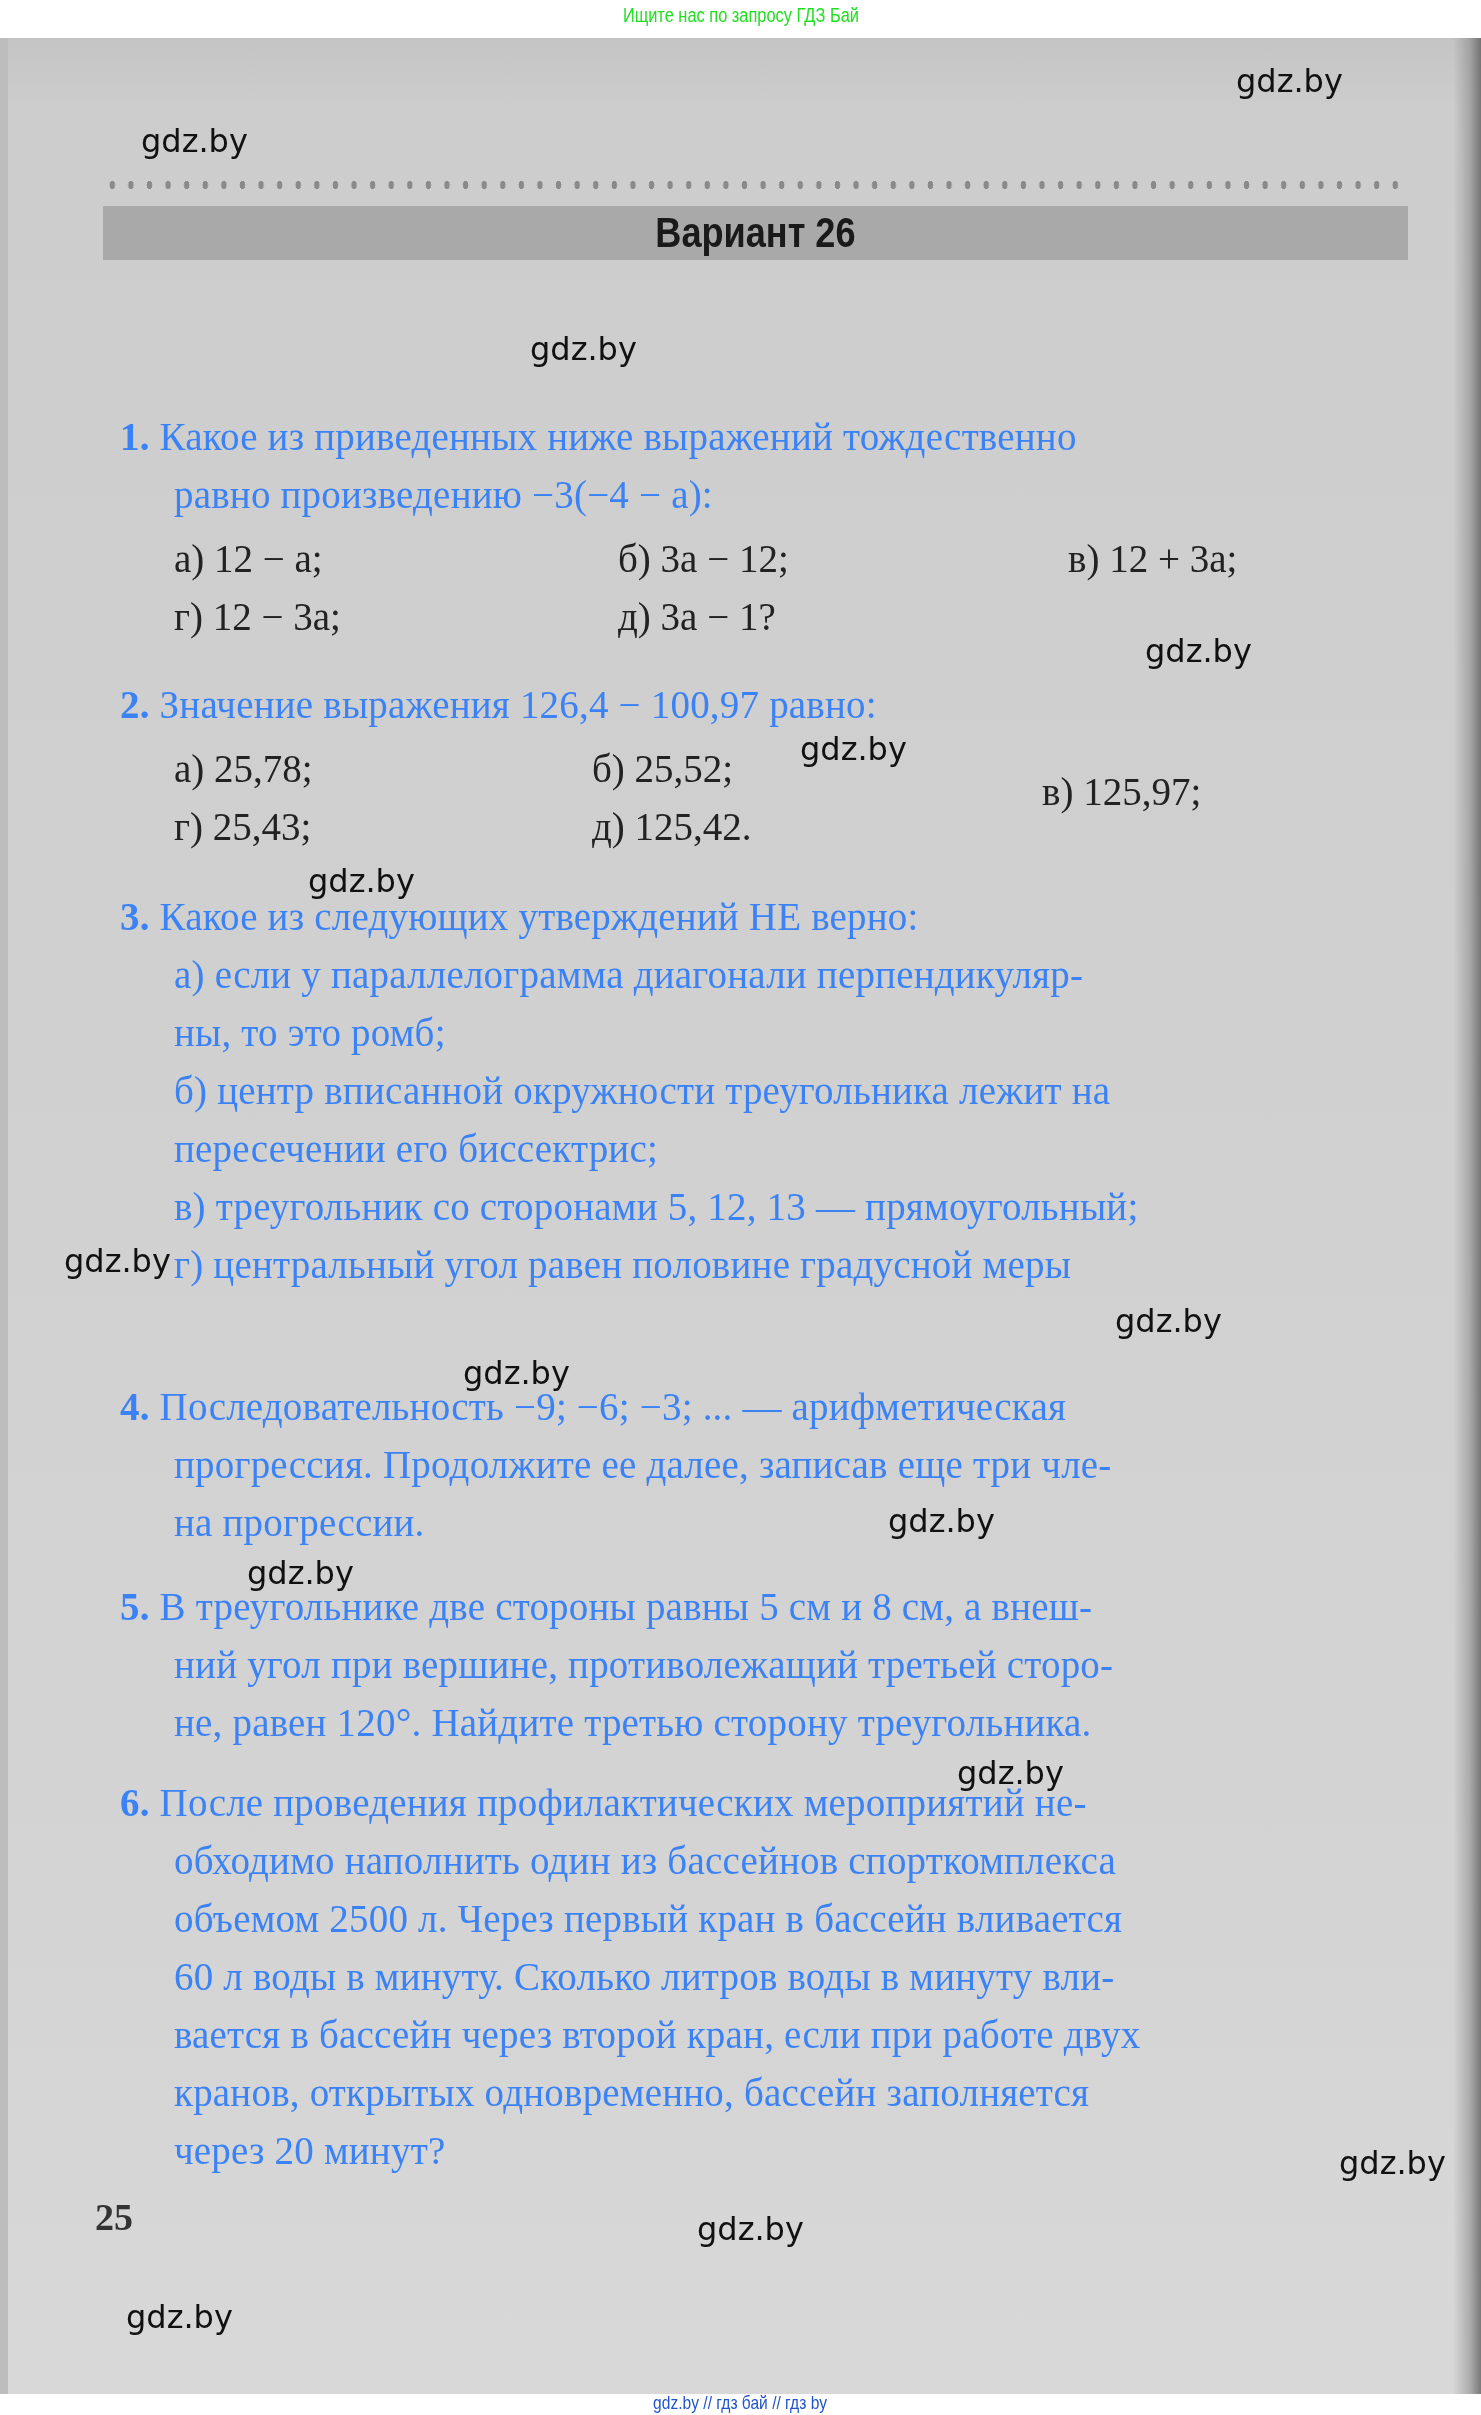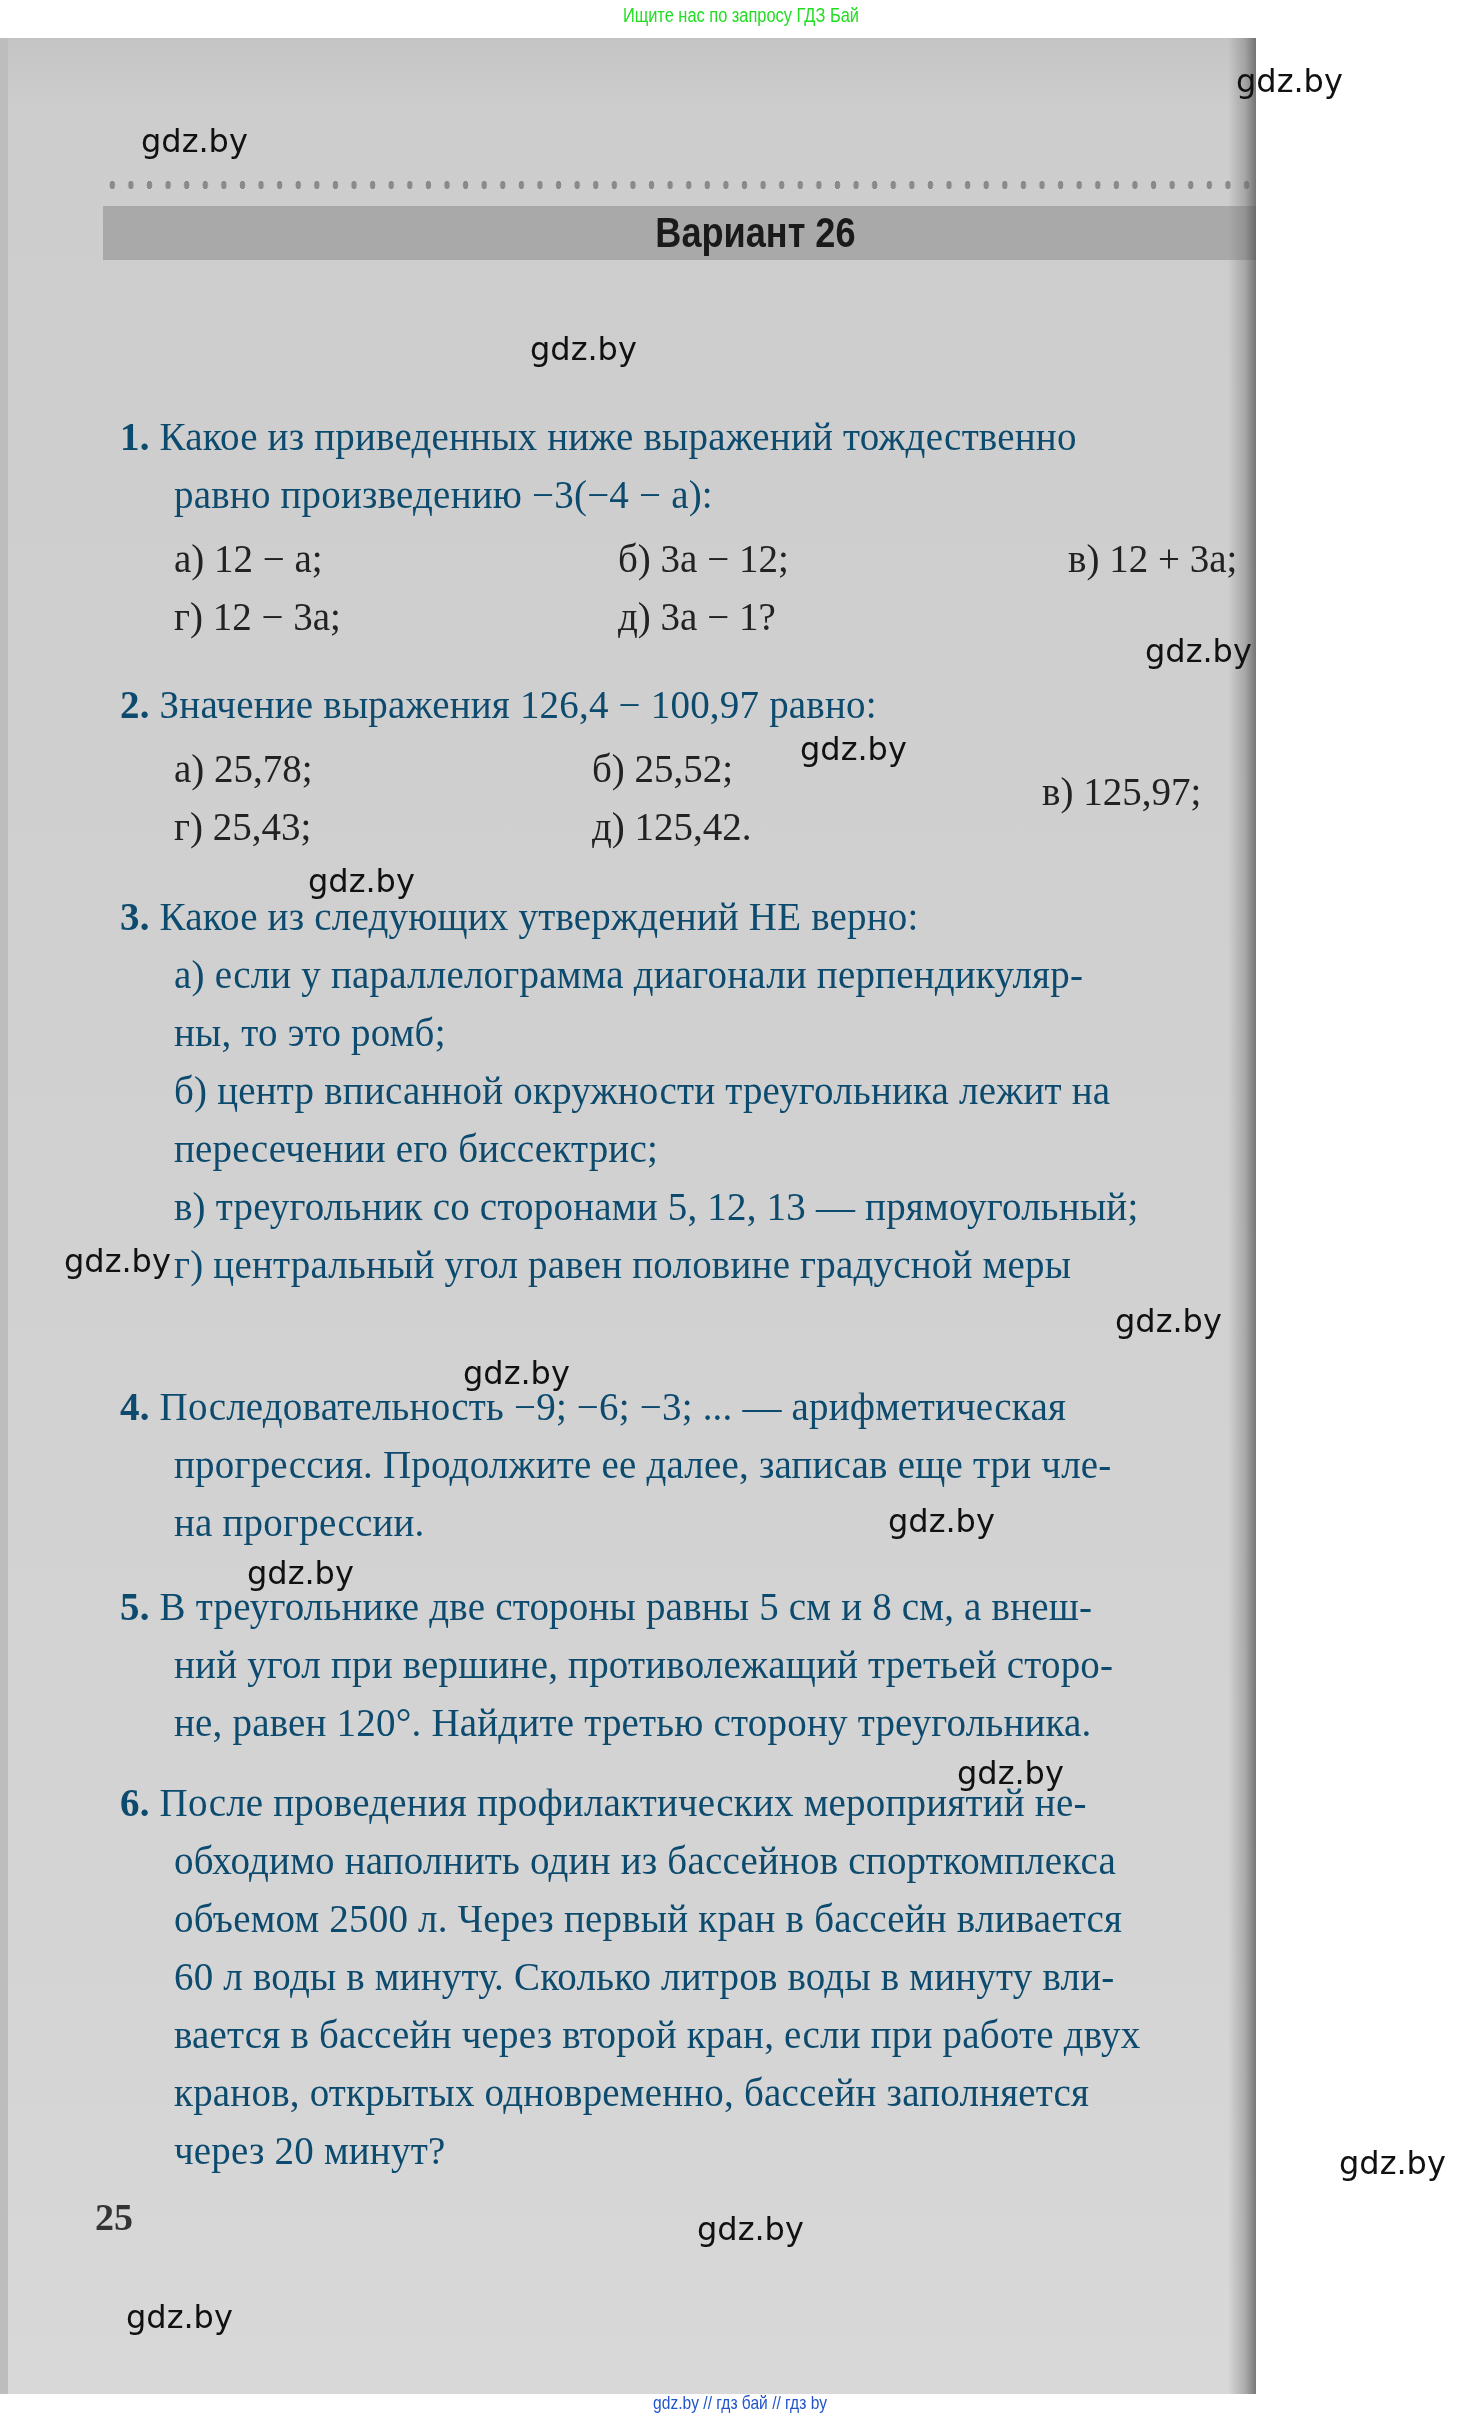--- a/index.html
+++ b/index.html
@@ -12,21 +12,21 @@
     position: absolute; left: 0; top: 0; width: 1481px; height: 52px;
     background: #ffffff; text-align: center;
   }
   .topbar a {
     display: inline-block; margin-top: 4px;
     font-family: "Liberation Sans", "DejaVu Sans", sans-serif;
     font-size: 20px; color: #22dd22; text-decoration: none;
     transform: scaleX(0.82);
   }
   .page {
-    position: absolute; left: 0; top: 38px; width: 1256px; height: 2356px;
+    position: absolute; left: 0; top: 38px; width: 1481px; height: 2356px;
     background: linear-gradient(180deg, #c4c4c4 0%, #cdcdcd 3%, #d0d0d0 40%, #d4d4d4 80%, #d8d8d8 100%);
     overflow: hidden;
   }
   .page::before {
     content: ""; position: absolute; left: 0; top: 0; width: 8px; height: 100%;
     background: #bdbdbd;
   }
   .page::after {
     content: ""; position: absolute; right: 0; top: 0; width: 28px; height: 100%;
     background: linear-gradient(90deg, rgba(140,140,140,0) 0%, rgba(120,120,120,0.45) 60%, rgba(80,80,80,0.7) 100%);
@@ -42,21 +42,21 @@
     background: #a9a9a9;
     display: flex; align-items: center; justify-content: center;
   }
   .title-band span {
     font-family: "Liberation Sans", "DejaVu Sans", sans-serif;
     font-weight: bold; font-size: 42px; color: #1a1a1a;
     transform: scaleX(0.86); display: inline-block;
   }
   .q {
     position: absolute; left: 120px; width: 1290px;
-    font-size: 39px; line-height: 58px; color: #0c4a6e;
+    font-size: 39px; line-height: 58px; color: #3b82f6;
     letter-spacing: 0.2px;
   }
   .q .num { font-weight: bold; }
   .q .line { white-space: nowrap; }
   .indent { padding-left: 54px; }
   .opts { position: absolute; font-size: 39px; color: #222222; line-height: 58px; }
   .opt { position: absolute; white-space: nowrap; }
   .pagenum {
     position: absolute; left: 95px; top: 2195px; font-size: 38px; font-weight: bold; color: #333;
   }

